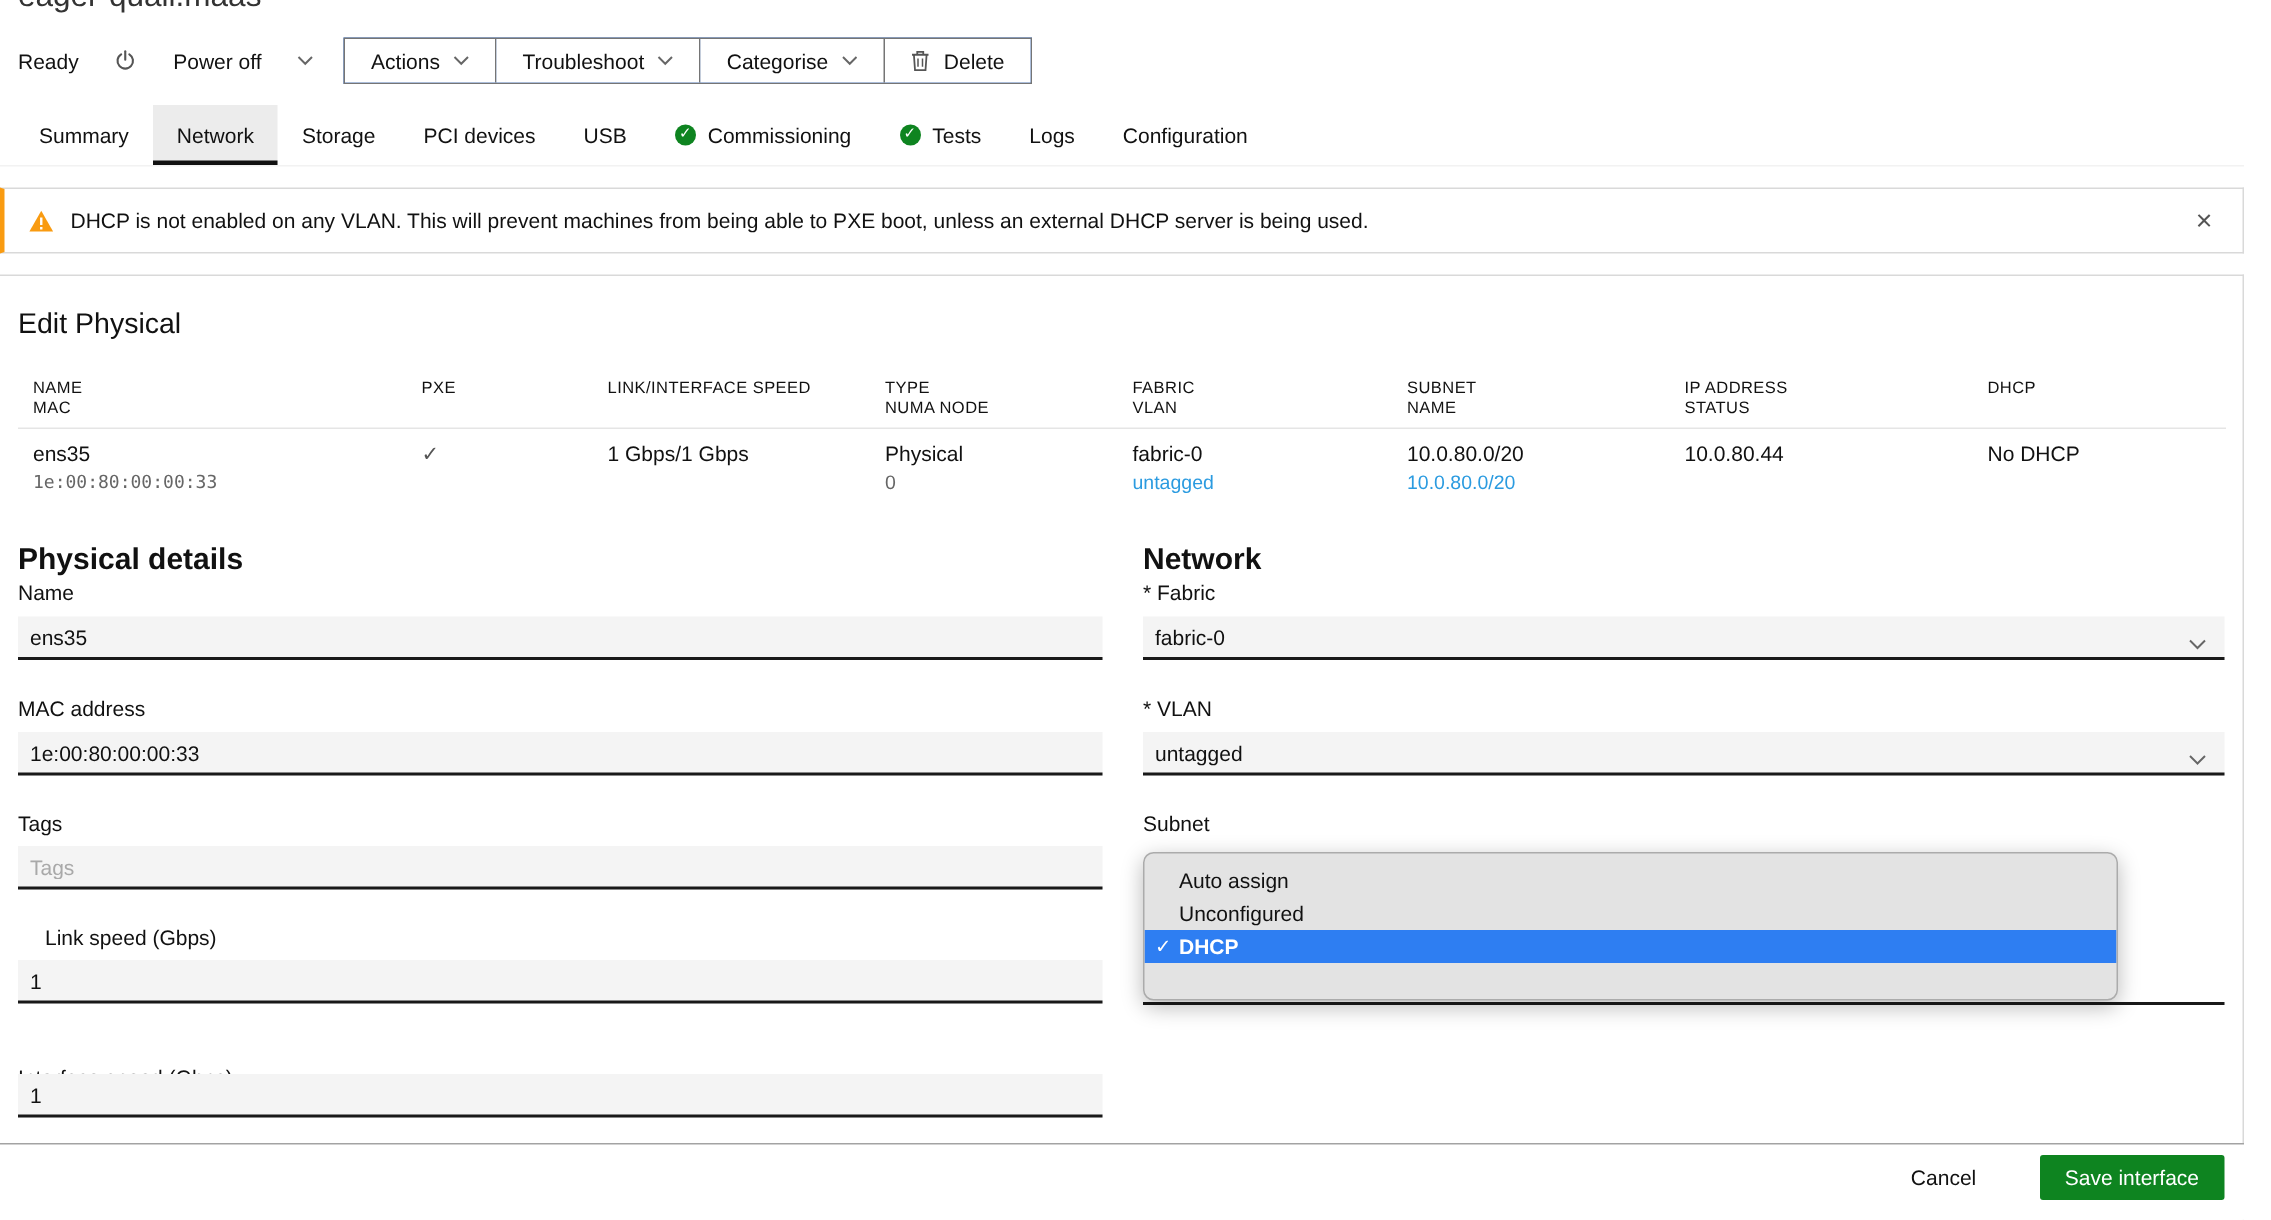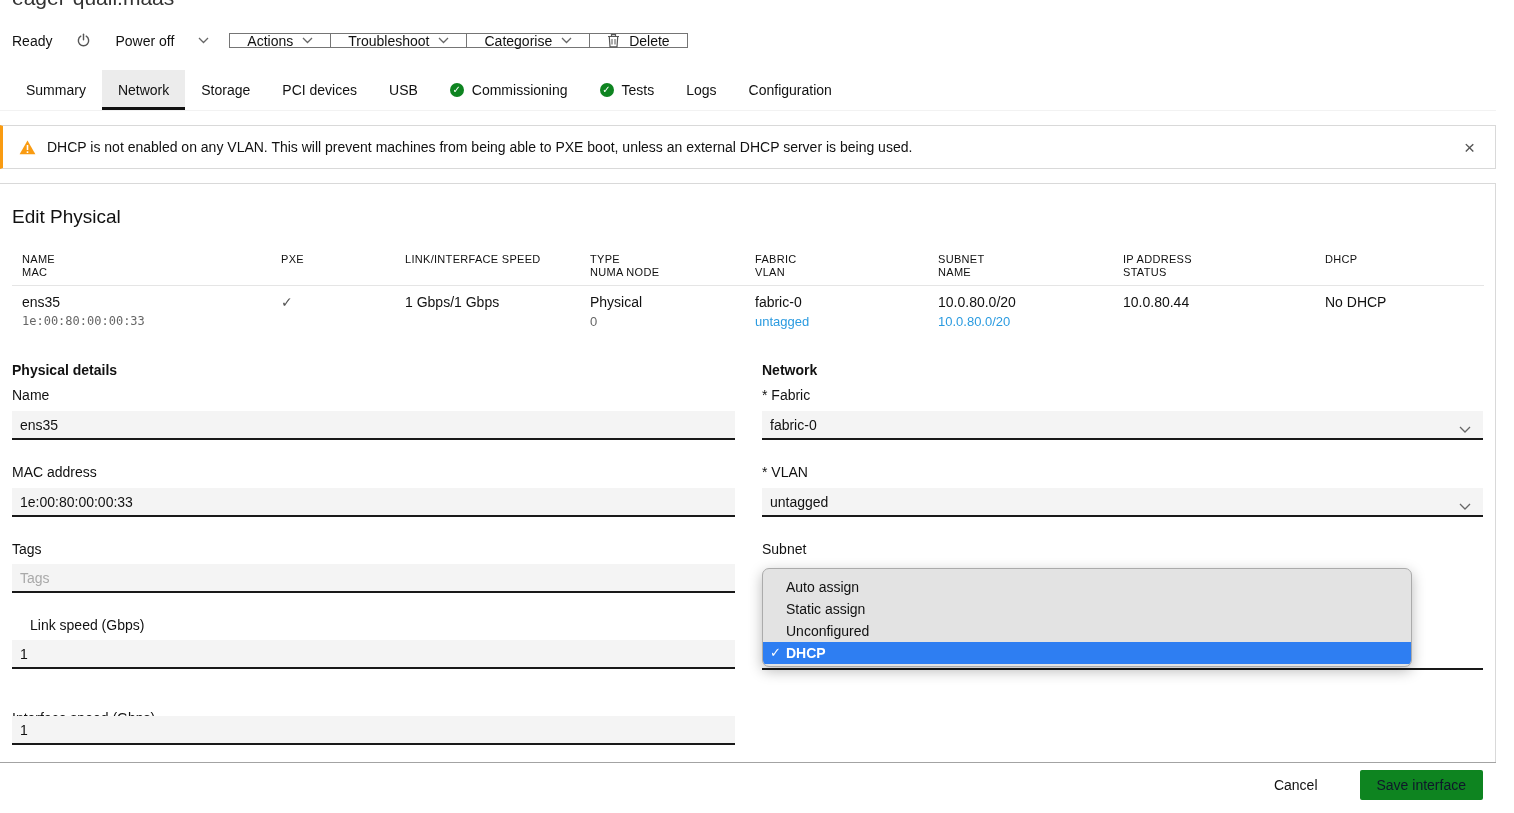--- a/index.html
+++ b/index.html
@@ -5,21 +5,21 @@
   * { margin:0; padding:0; box-sizing:border-box; }
   html,body { width:1514px; height:813px; background:#fff; }
   body { font-family:"Liberation Sans","DejaVu Sans",sans-serif; color:#111; }
   .page { position:relative; width:1514px; height:813px; overflow:hidden; background:#fff; }
 
   
   .machine-title { position:absolute; left:12px; top:-14px; font-size:21px; color:#333; white-space:nowrap; }
   .actions-row { position:absolute; left:12px; top:25px; height:31px; display:flex; align-items:center; }
   .status-text { font-size:14px; margin-right:24px; }
   .power-group { display:flex; align-items:center; gap:24px; margin-right:20px; cursor:pointer; font-size:14px; }
-  .btn-group { display:flex; align-items:stretch; border:1px solid #757575; height:15px; background:#3b82f6; }
+  .btn-group { display:flex; align-items:stretch; border:1px solid #757575; height:31px; background:#3b82f6; }
   .gbtn { display:flex; align-items:center; gap:9px; padding:0 17px; font-size:14px; background:#fff; border:0; border-right:1px solid #757575; cursor:pointer; color:#111; font-family:inherit; }
   .gbtn:last-child { border-right:0; }
 
   
   .tabs { position:absolute; top:70px; left:0; width:1496px; height:41px; display:flex; padding-left:10px; border-bottom:1px solid #f2f2f2; }
   .tab { display:flex; align-items:center; gap:8px; padding:0 16px; font-size:14px; cursor:pointer; white-space:nowrap; }
   .tab.active { background:#ececec; box-shadow:inset 0 -3px 0 #111; }
   .check-badge { width:14px; height:14px; border-radius:50%; background:#0e8420; color:#fff; font-size:10px; line-height:14px; text-align:center; flex:0 0 auto; }
 
   
@@ -37,38 +37,38 @@
   .th div { white-space:nowrap; }
   .thead-rule { position:absolute; left:12px; top:101px; width:1472px; height:1px; background:#e5e5e5; }
   .cell-main { position:absolute; top:110px; font-size:14px; white-space:nowrap; }
   .cell-sub { position:absolute; top:130px; font-size:13px; color:#666; white-space:nowrap; }
   .mono { font-family:"DejaVu Sans Mono","Liberation Mono",monospace; font-size:12px; }
   .link { color:#2b9be0; text-decoration:none; cursor:pointer; }
   .c1 { left:22px; } .c2 { left:281px; } .c3 { left:405px; } .c4 { left:590px; }
   .c5 { left:755px; } .c6 { left:938px; } .c7 { left:1123px; } .c8 { left:1325px; }
 
   
-  .sec-title { position:absolute; font-size:14px; font-weight:bold;text-align:right; }
+  .sec-title { position:absolute; font-size:20px; font-weight:bold;text-align:right; }
   .fld-label { position:absolute; font-size:14px; color:#111; white-space:nowrap; }
   .txt-input { position:absolute; height:29px; width:723px; left:12px; background:#f4f4f4; border:0; border-bottom:2px solid #191919; font-size:14px; color:#111; padding:0 8px; font-family:inherit; }
   .txt-input::placeholder { color:#a9a9a9; opacity:1; }
   .sel { position:absolute; left:762px; width:721px; height:29px; background:#f4f4f4; border-bottom:2px solid #191919; font-size:14px; display:flex; align-items:center; padding:0 30px 0 8px; cursor:pointer; }
   .sel .chev { position:absolute; right:12px; top:10px; }
 
   
   .popup { position:absolute; left:762px; top:384px; width:650px; height:99px; background:#e3e3e3; border:1px solid #ababab; border-radius:7px; box-shadow:0 4px 14px rgba(0,0,0,.28); padding-top:7px; overflow:hidden; z-index:5; }
   .opt { height:22px; line-height:22px; padding-left:23px; font-size:14px; color:#111; position:relative; cursor:pointer; white-space:nowrap; }
   .opt.selected { background:#2e7ef2; color:#fff; font-weight:bold; }
   .opt .tick { position:absolute; left:7px; top:0; font-size:13px; }
   .subnet-rule { position:absolute; left:762px; top:484px; width:721px; height:2px; background:#191919; }
 
   
   .footer { position:absolute; top:762px; left:0; width:1496px; height:51px; border-top:1px solid #a3a3a3; background:#fff; display:flex; align-items:flex-start; justify-content:flex-end; gap:32px; padding:7px 13px 0 0; }
   .cancel-btn { font-size:14px; background:none; border:0; cursor:pointer; padding:7px 10px; color:#111; font-family:inherit; }
-  .save-btn { background:#0e8420; color:#0f172a; border:0; border-radius:2px; font-size:14px; height:30px; padding:0 17px; cursor:pointer; font-family:inherit; }
+  .save-btn { background:#0e8420; color:#ffffff; border:0; border-radius:2px; font-size:14px; height:30px; padding:0 17px; cursor:pointer; font-family:inherit; }
 </style>
 </head>
 <body>
 
 <div class="page">
 
   <div class="machine-title">eager-quail.maas</div>
 
   <div class="actions-row">
     <span class="status-text">Ready</span>
@@ -249,21 +249,20 @@
       <span>untagged</span>
       <span class="chev"><svg width="12" height="8" viewBox="0 0 12 8">
             <path d="M1 1l5 5 5-5" fill="none" stroke="#666" stroke-width="1.3"></path>
           </svg></span>
     </div>
 
     <div class="fld-label" style="left:762px; top:357px;">Subnet</div>
 
     <div class="popup">
       <div class="opt">Auto assign</div>
-      <div class="opt">Static assign</div>
       <div class="opt">Unconfigured</div>
       <div class="opt selected">
         <span class="tick">✓</span>
         <span>DHCP</span>
       </div>
     </div>
     <div class="subnet-rule"></div>
   </div>
 
   <div class="footer">

